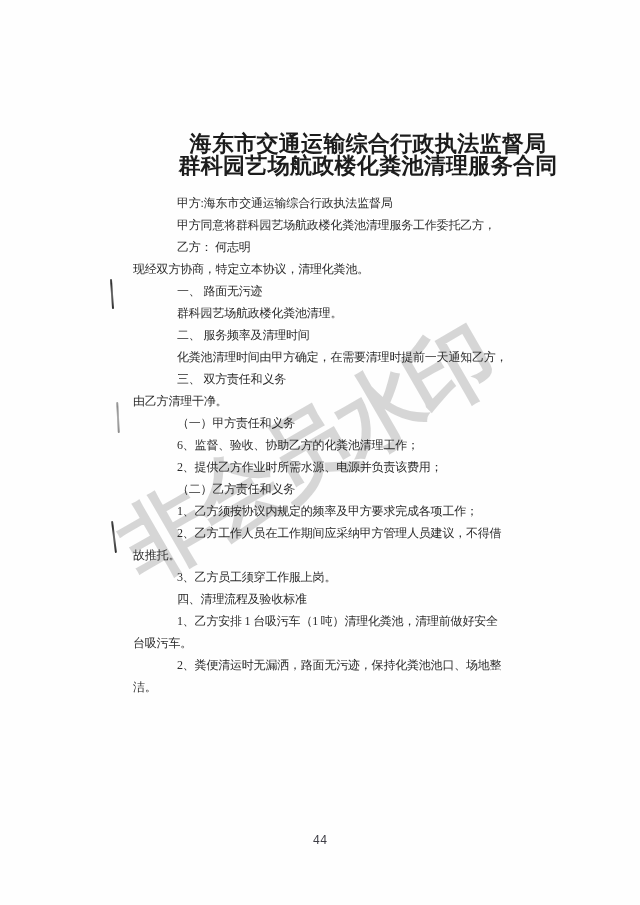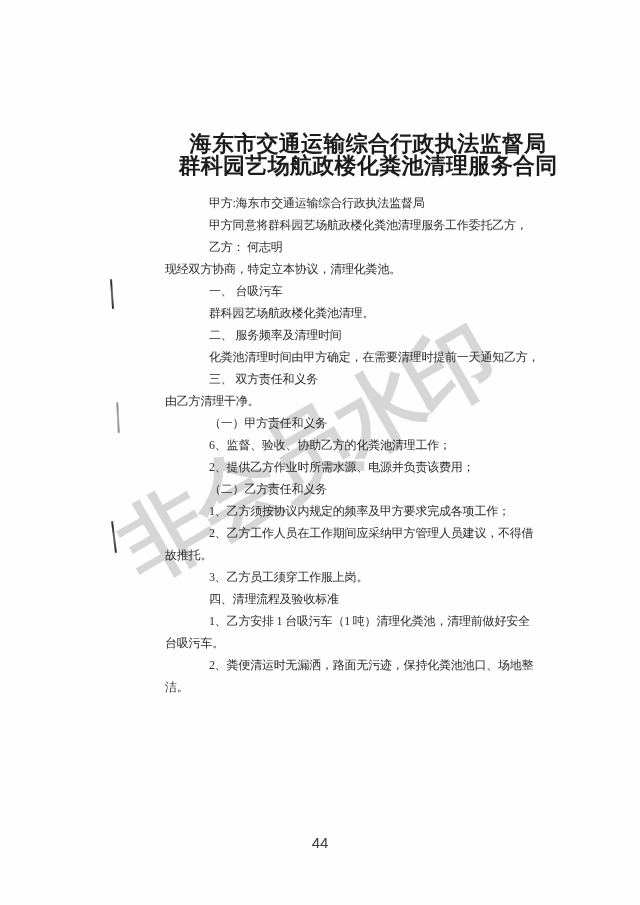--- a/index.html
+++ b/index.html
@@ -43,30 +43,30 @@
   .body-text {
     position: absolute;
     left: 133px; top: 192px;
     width: 380px;
     font-size: 12px;
     line-height: 22px;
     letter-spacing: -0.2px;
     color: #2b2b2b;
     z-index: 2;
   }
-  .line { height: 22px; white-space: nowrap; margin-left: 32px; }
+  .line { height: 22px; white-space: nowrap; }
   .line.ind { text-indent: 44px; }
   .pageno {
     position: absolute;
     left: 0; top: 834px; width: 100%;
     text-align: center;
-    font-size: 15px;
+    font-size: 12px;
     color: #3d3d45;
     z-index: 2;
-    font-family: Liberation Sans, sans-serif;
+    font-family: Liberation Mono, monospace;
   }
   
   .scan-mark {
     position: absolute;
     width: 2px;
     background: linear-gradient(to bottom, #555 0%, #2e2e2e 15%, #6a6a6a 50%, #2a2a2a 100%);
     border-radius: 1px;
     z-index: 2;
   }
   .scan-mark.m1 { left: 111px; top: 279px; height: 30px; transform: rotate(-4deg); }
@@ -83,21 +83,21 @@
   <div class="title">
     <div>海东市交通运输综合行政执法监督局</div>
     <div>群科园艺场航政楼化粪池清理服务合同</div>
   </div>
 
   <div class="body-text">
     <div class="line ind">甲方:海东市交通运输综合行政执法监督局</div>
     <div class="line ind">甲方同意将群科园艺场航政楼化粪池清理服务工作委托乙方，</div>
     <div class="line ind">乙方： 何志明</div>
     <div class="line">现经双方协商，特定立本协议，清理化粪池。</div>
-    <div class="line ind">一、 台吸污车</div>
+    <div class="line ind">一、 路面无污迹</div>
     <div class="line ind">群科园艺场航政楼化粪池清理。</div>
     <div class="line ind">二、 服务频率及清理时间</div>
     <div class="line ind">化粪池清理时间由甲方确定，在需要清理时提前一天通知乙方，</div>
     <div class="line ind">三、 双方责任和义务</div>
     <div class="line">由乙方清理干净。</div>
     <div class="line ind">（一）甲方责任和义务</div>
     <div class="line ind">6、监督、验收、协助乙方的化粪池清理工作；</div>
     <div class="line ind">2、提供乙方作业时所需水源、电源并负责该费用；</div>
     <div class="line ind">（二）乙方责任和义务</div>
     <div class="line ind">1、乙方须按协议内规定的频率及甲方要求完成各项工作；</div>

